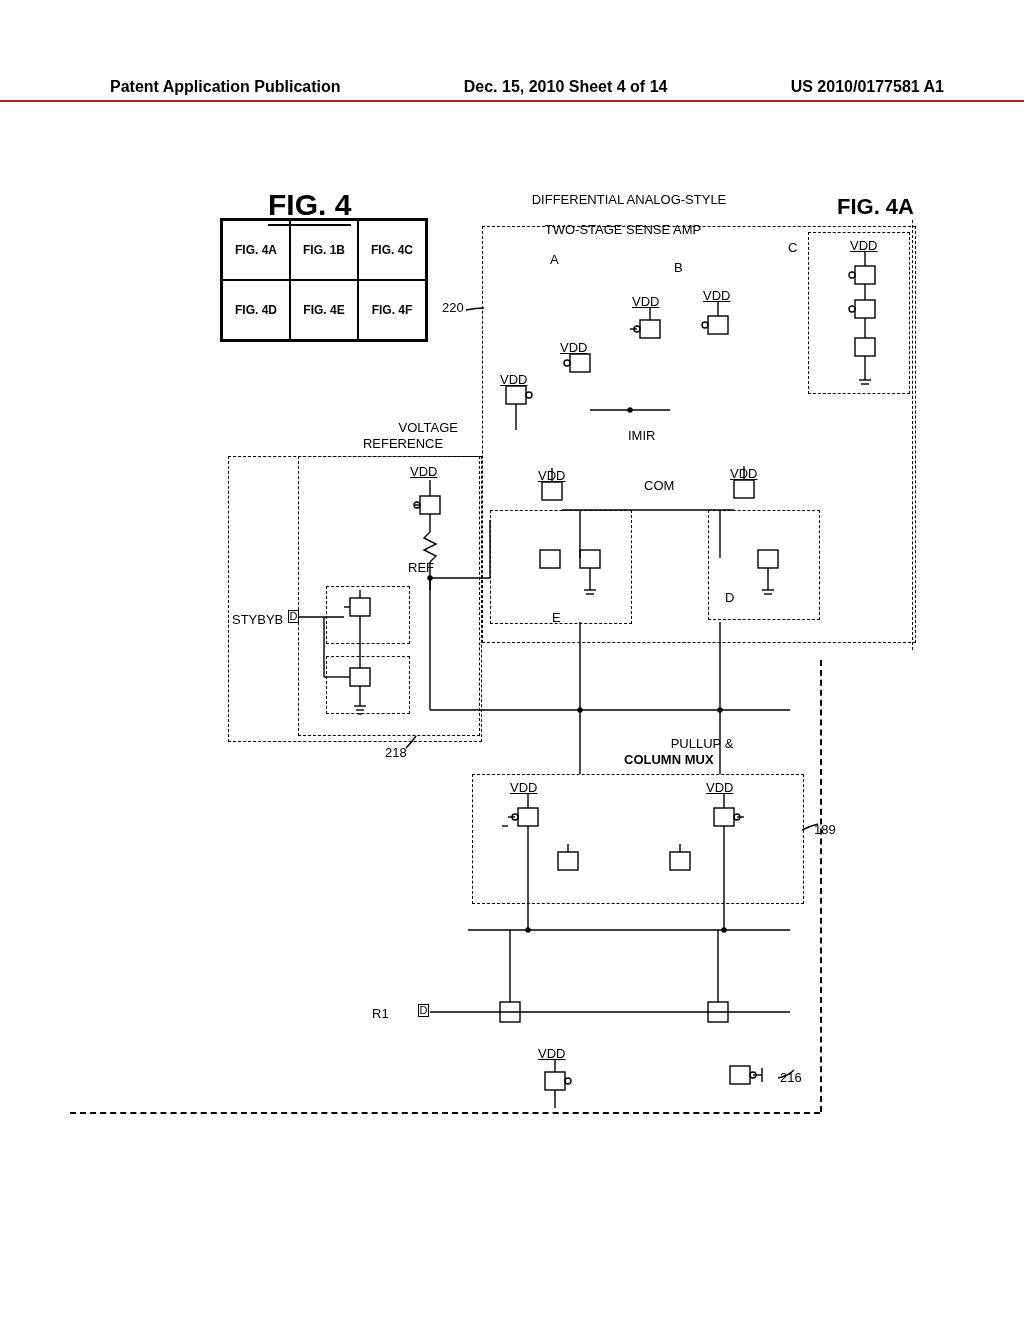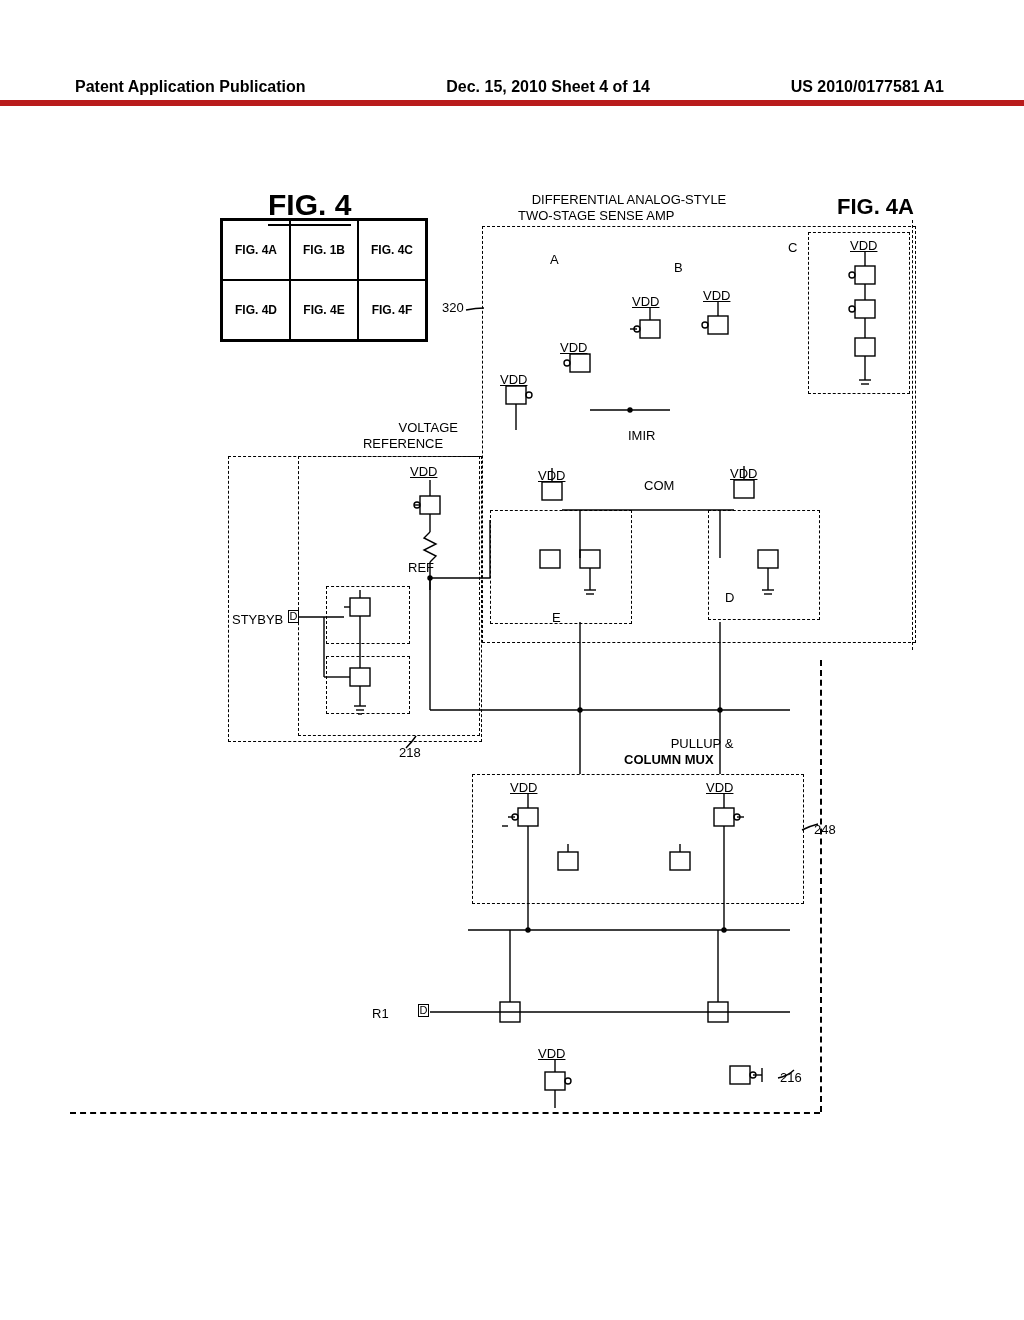--- a/index.html
+++ b/index.html
@@ -10,22 +10,22 @@
     background: #fff;
     font-family: Arial, Helvetica, sans-serif;
     position: relative;
     color: #000;
   }
   .header {
     position: absolute;
     top: 78px;
     left: 0;
     right: 0;
-    border-bottom: 6px solid #b91c1c;
-    padding: 0 80px 4px 75px;
+    border-bottom: 2px solid #b91c1c;
+    padding: 0 80px 4px 110px;
     display: flex;
     justify-content: space-between;
     font-size: 16px;
     font-weight: bold;
   }
   .page-area {
     position: absolute;
     top: 110px;
     left: 70px;
     width: 884px;
@@ -80,21 +80,21 @@
     <div>FIG. 1B</div>
     <div>FIG. 4C</div>
     <div>FIG. 4D</div>
     <div>FIG. 4E</div>
     <div>FIG. 4F</div>
   </div>
 
   <div class="label bold" style="right:40px; top:84px; font-size:22px;">FIG. 4A</div>
 
   <div class="label small" style="left:448px; top:82px; text-align:center; width:210px;margin-left:6px;">DIFFERENTIAL ANALOG-STYLE</div>
-  <div class="label small" style="left:448px; top:98px; width:210px;">TWO-STAGE SENSE AMP</div>
+  <div class="label small" style="left:448px; top:112px; text-align:center; width:210px;">TWO-STAGE SENSE AMP</div>
 
   <div class="box" style="left:412px; top:116px; width:432px; height:415px;"></div>
 
   <div class="box" style="left:738px; top:122px; width:100px; height:160px;"></div>
 
   <span class="label small underline" style="left:780px; top:128px;">VDD</span>
   <span class="label small underline" style="left:562px; top:184px;">VDD</span>
   <span class="label small underline" style="left:633px; top:178px;">VDD</span>
   <span class="label small underline" style="left:490px; top:230px;">VDD</span>
   <span class="label small underline" style="left:430px; top:262px;">VDD</span>
@@ -103,52 +103,52 @@
 
   <span class="label small" style="left:480px; top:142px;">A</span>
   <span class="label small" style="left:604px; top:150px;">B</span>
   <span class="label small" style="left:718px; top:130px;">C</span>
   <span class="label small" style="left:655px; top:480px;">D</span>
   <span class="label small" style="left:482px; top:500px;">E</span>
 
   <span class="label small" style="left:558px; top:318px;">IMIR</span>
   <span class="label small" style="left:574px; top:368px;">COM</span>
 
-  <span class="label small" style="left:372px; top:190px;">320</span>
+  <span class="label small" style="left:372px; top:190px;">220</span>
 
   <div class="box" style="left:638px; top:400px; width:110px; height:108px;"></div>
   <div class="box" style="left:420px; top:400px; width:140px; height:112px;"></div>
 
   <div class="label small" style="left:278px; top:310px; width:110px; text-align:right;">VOLTAGE</div>
   <div class="label small" style="left:278px; top:326px; width:110px; text-align:center;">REFERENCE</div>
 
   <div class="box" style="left:228px; top:346px; width:180px; height:278px;"></div>
 
   <span class="label small underline" style="left:340px; top:354px;">VDD</span>
   <span class="label small" style="left:338px; top:450px;">REF</span>
 
   <div class="box" style="left:256px; top:476px; width:82px; height:56px;"></div>
   <div class="box" style="left:256px; top:546px; width:82px; height:56px;"></div>
 
   <span class="label small" style="left:162px; top:502px;">STYBYB</span>
   <span class="label small" style="left:218px; top:500px; font-size:11px; border:1px solid #000; width:9px; height:11px; line-height:11px; text-align:center;">D</span>
 
-  <span class="label small" style="left:315px; top:635px;margin-left:14px;">218</span>
+  <span class="label small" style="left:315px; top:635px;">218</span>
 
   <div class="box" style="left:158px; top:346px; width:252px; height:284px; border-style:dashed;"></div>
 
   <div class="label small" style="left:562px; top:626px; width:140px; text-align:center;">PULLUP &amp;</div>
   <div class="label small" style="left:554px; top:642px; width:156px; text-align:left; font-weight:bold;">COLUMN MUX</div>
 
   <div class="box" style="left:402px; top:664px; width:330px; height:128px;"></div>
 
   <span class="label small underline" style="left:440px; top:670px;">VDD</span>
   <span class="label small underline" style="left:636px; top:670px;">VDD</span>
 
-  <span class="label small" style="left:744px; top:712px;">248</span>
+  <span class="label small" style="left:744px; top:712px;">189</span>
 
   <span class="label small" style="left:302px; top:896px;">R1</span>
   <span class="label small" style="left:348px; top:894px; font-size:11px; border:1px solid #000; width:9px; height:11px; line-height:11px; text-align:center;">D</span>
 
   <span class="label small underline" style="left:468px; top:936px;">VDD</span>
   <span class="label small" style="left:710px; top:960px;">216</span>
 
   <div style="position:absolute; left:0; top:1002px; width:750px; border-top:2px dashed #000;"></div>
 
   <div style="position:absolute; left:750px; top:550px; height:452px; border-right:2px dashed #000;"></div>

